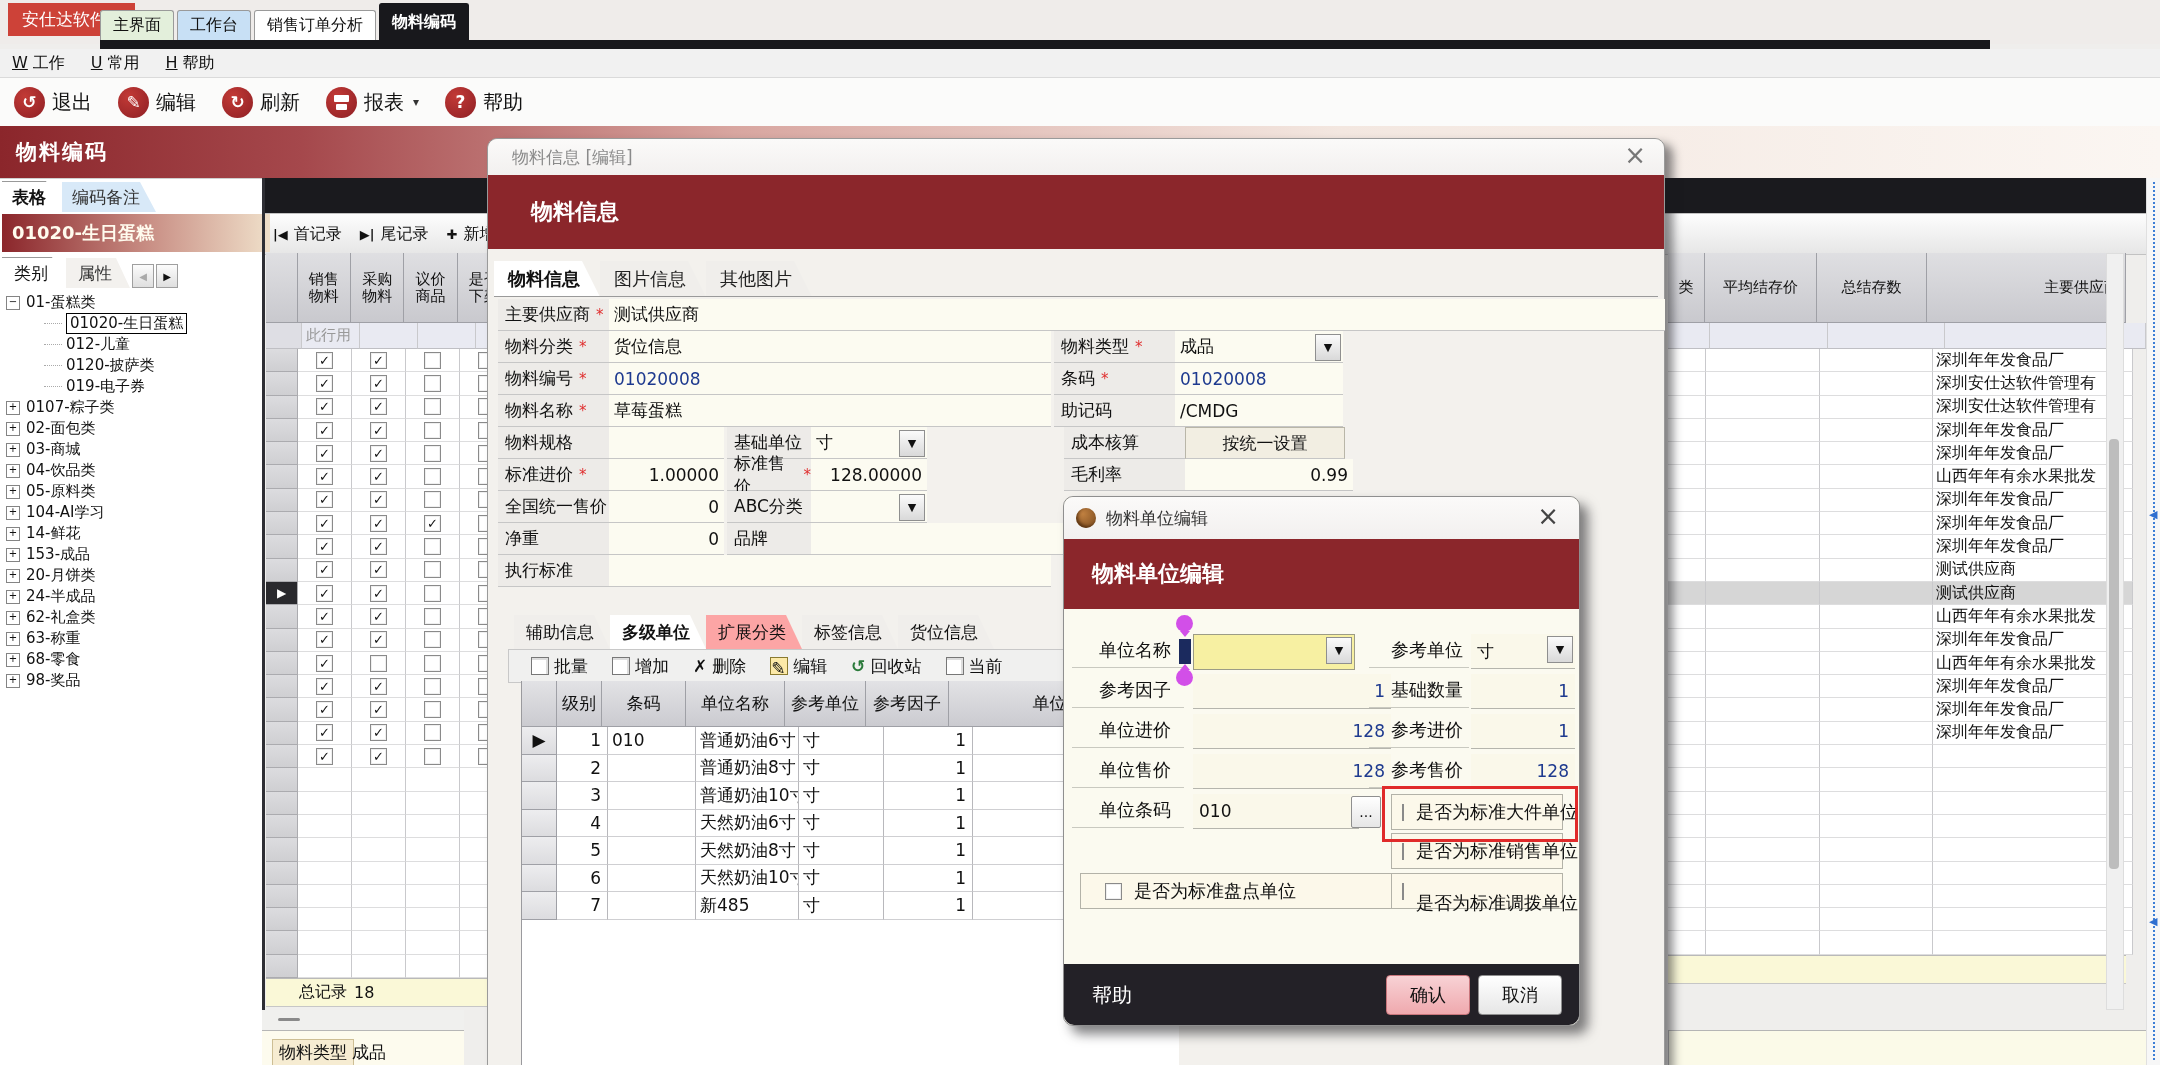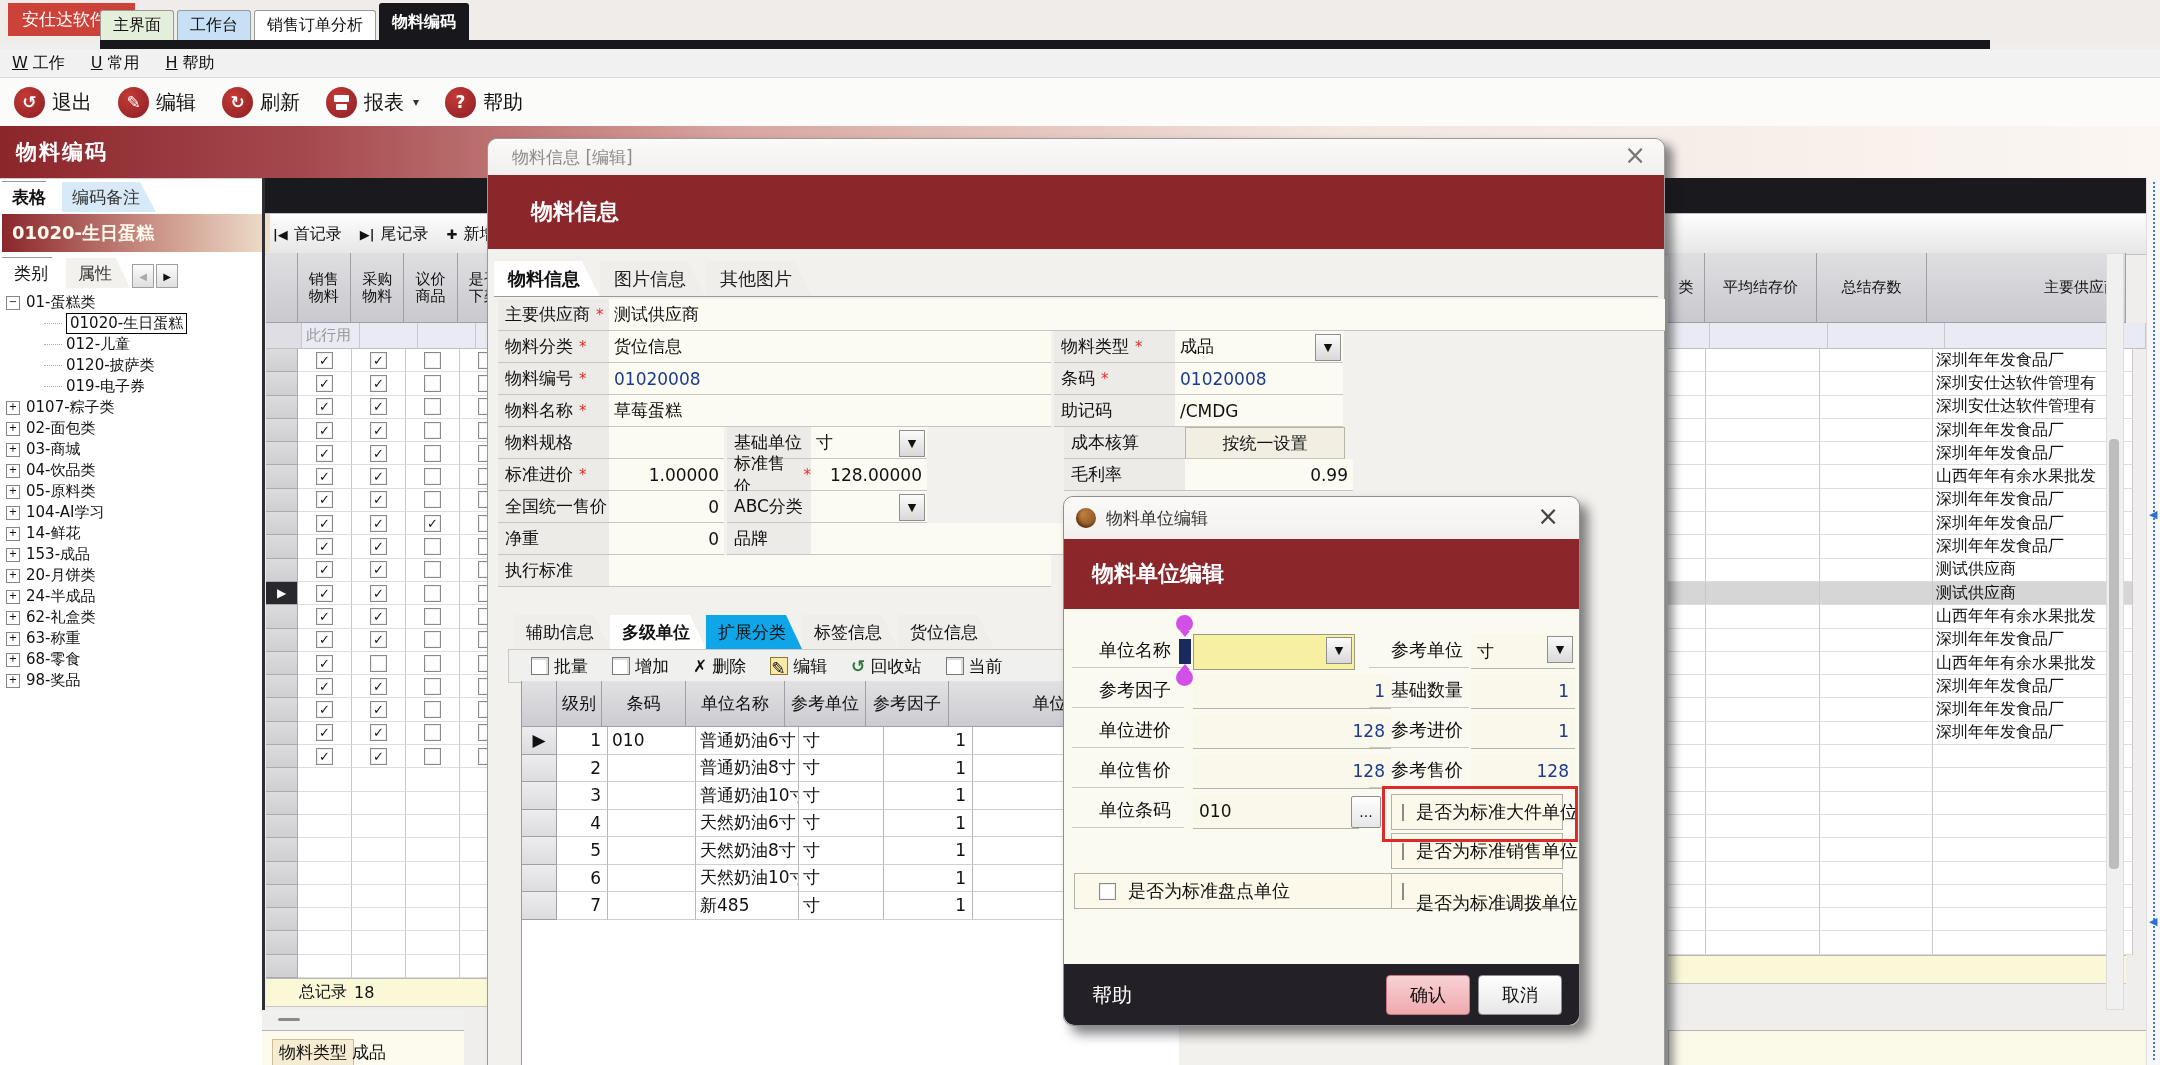--- a/index.html
+++ b/index.html
@@ -1004,21 +1004,21 @@
     <div class="frow" style="left:10px;top:416px;">
       <div class="fl" style="width:104px;">
           <span>执行标准</span>
         </div>
       <div class="fv" style="width:432px;"></div>
     </div>
 
     <div style="position:absolute;left:26px;top:470px;height:40px;display:flex;align-items:flex-end;">
       <div class="uttab idle" style="background:#F0EEEB;">辅助信息</div>
       <div class="uttab" style="background:#fff;font-weight:bold;">多级单位</div>
-      <div class="uttab idle" style="background:#0ea5e9;">扩展分类</div>
+      <div class="uttab idle" style="background:#fca5a5;">扩展分类</div>
       <div class="uttab idle" style="background:#F0EEEB;">标签信息</div>
       <div class="uttab idle" style="background:#F0EEEB;">货位信息</div>
     </div>
 
     <div style="position:absolute;left:20px;top:510px;width:670px;height:32px;background:#F0F0EF;
                 border:1px solid #C8C8C8;display:flex;align-items:center;gap:24px;padding-left:22px;">
         <span class="utbar-item"><span class="ut-ico pgico"></span>批量</span>
         <span class="utbar-item"><span class="ut-ico pgico"></span>增加</span>
         <span class="utbar-item"><span style="font-weight:bold;margin-right:5px;">✗</span>删除</span>
         <span class="utbar-item"><span class="ut-ico" style="background:#FCE9A8;border:1px solid #8a7a30;">✎</span>编辑</span>
@@ -1177,21 +1177,21 @@
     <div class="ckbox" style="left:327px;top:297px;width:172px;">
       <span class="cb"></span>
       <span style="white-space:nowrap;">是否为标准大件单位</span>
     </div>
     <div class="redrect" style="left:318px;top:289px;width:190px;height:50px;"></div>
 
     <div class="ckbox" style="left:327px;top:336px;width:172px;">
       <span class="cb"></span>
         <span style="white-space:nowrap;">是否为标准销售单位</span>
       </div>
-    <div class="ckbox" style="left:10px;top:376px;width:352px;padding-left:24px;">
+    <div class="ckbox" style="left:16px;top:376px;width:352px;padding-left:24px;">
       <span class="cb"></span>
         <span>是否为标准盘点单位</span>
       </div>
     <div class="ckbox" style="left:327px;top:376px;width:172px;">
       <span class="cb"></span>
         <span style="white-space:nowrap;margin-top:24px;">是否为标准调拨单位</span>
       </div>
 
     <div style="position:absolute;left:0;top:467px;width:100%;height:61px;background:#232127;border-radius:0 0 10px 10px;">
       <span style="position:absolute;left:28px;top:18px;color:#fff;font-size:20px;">帮助</span>

